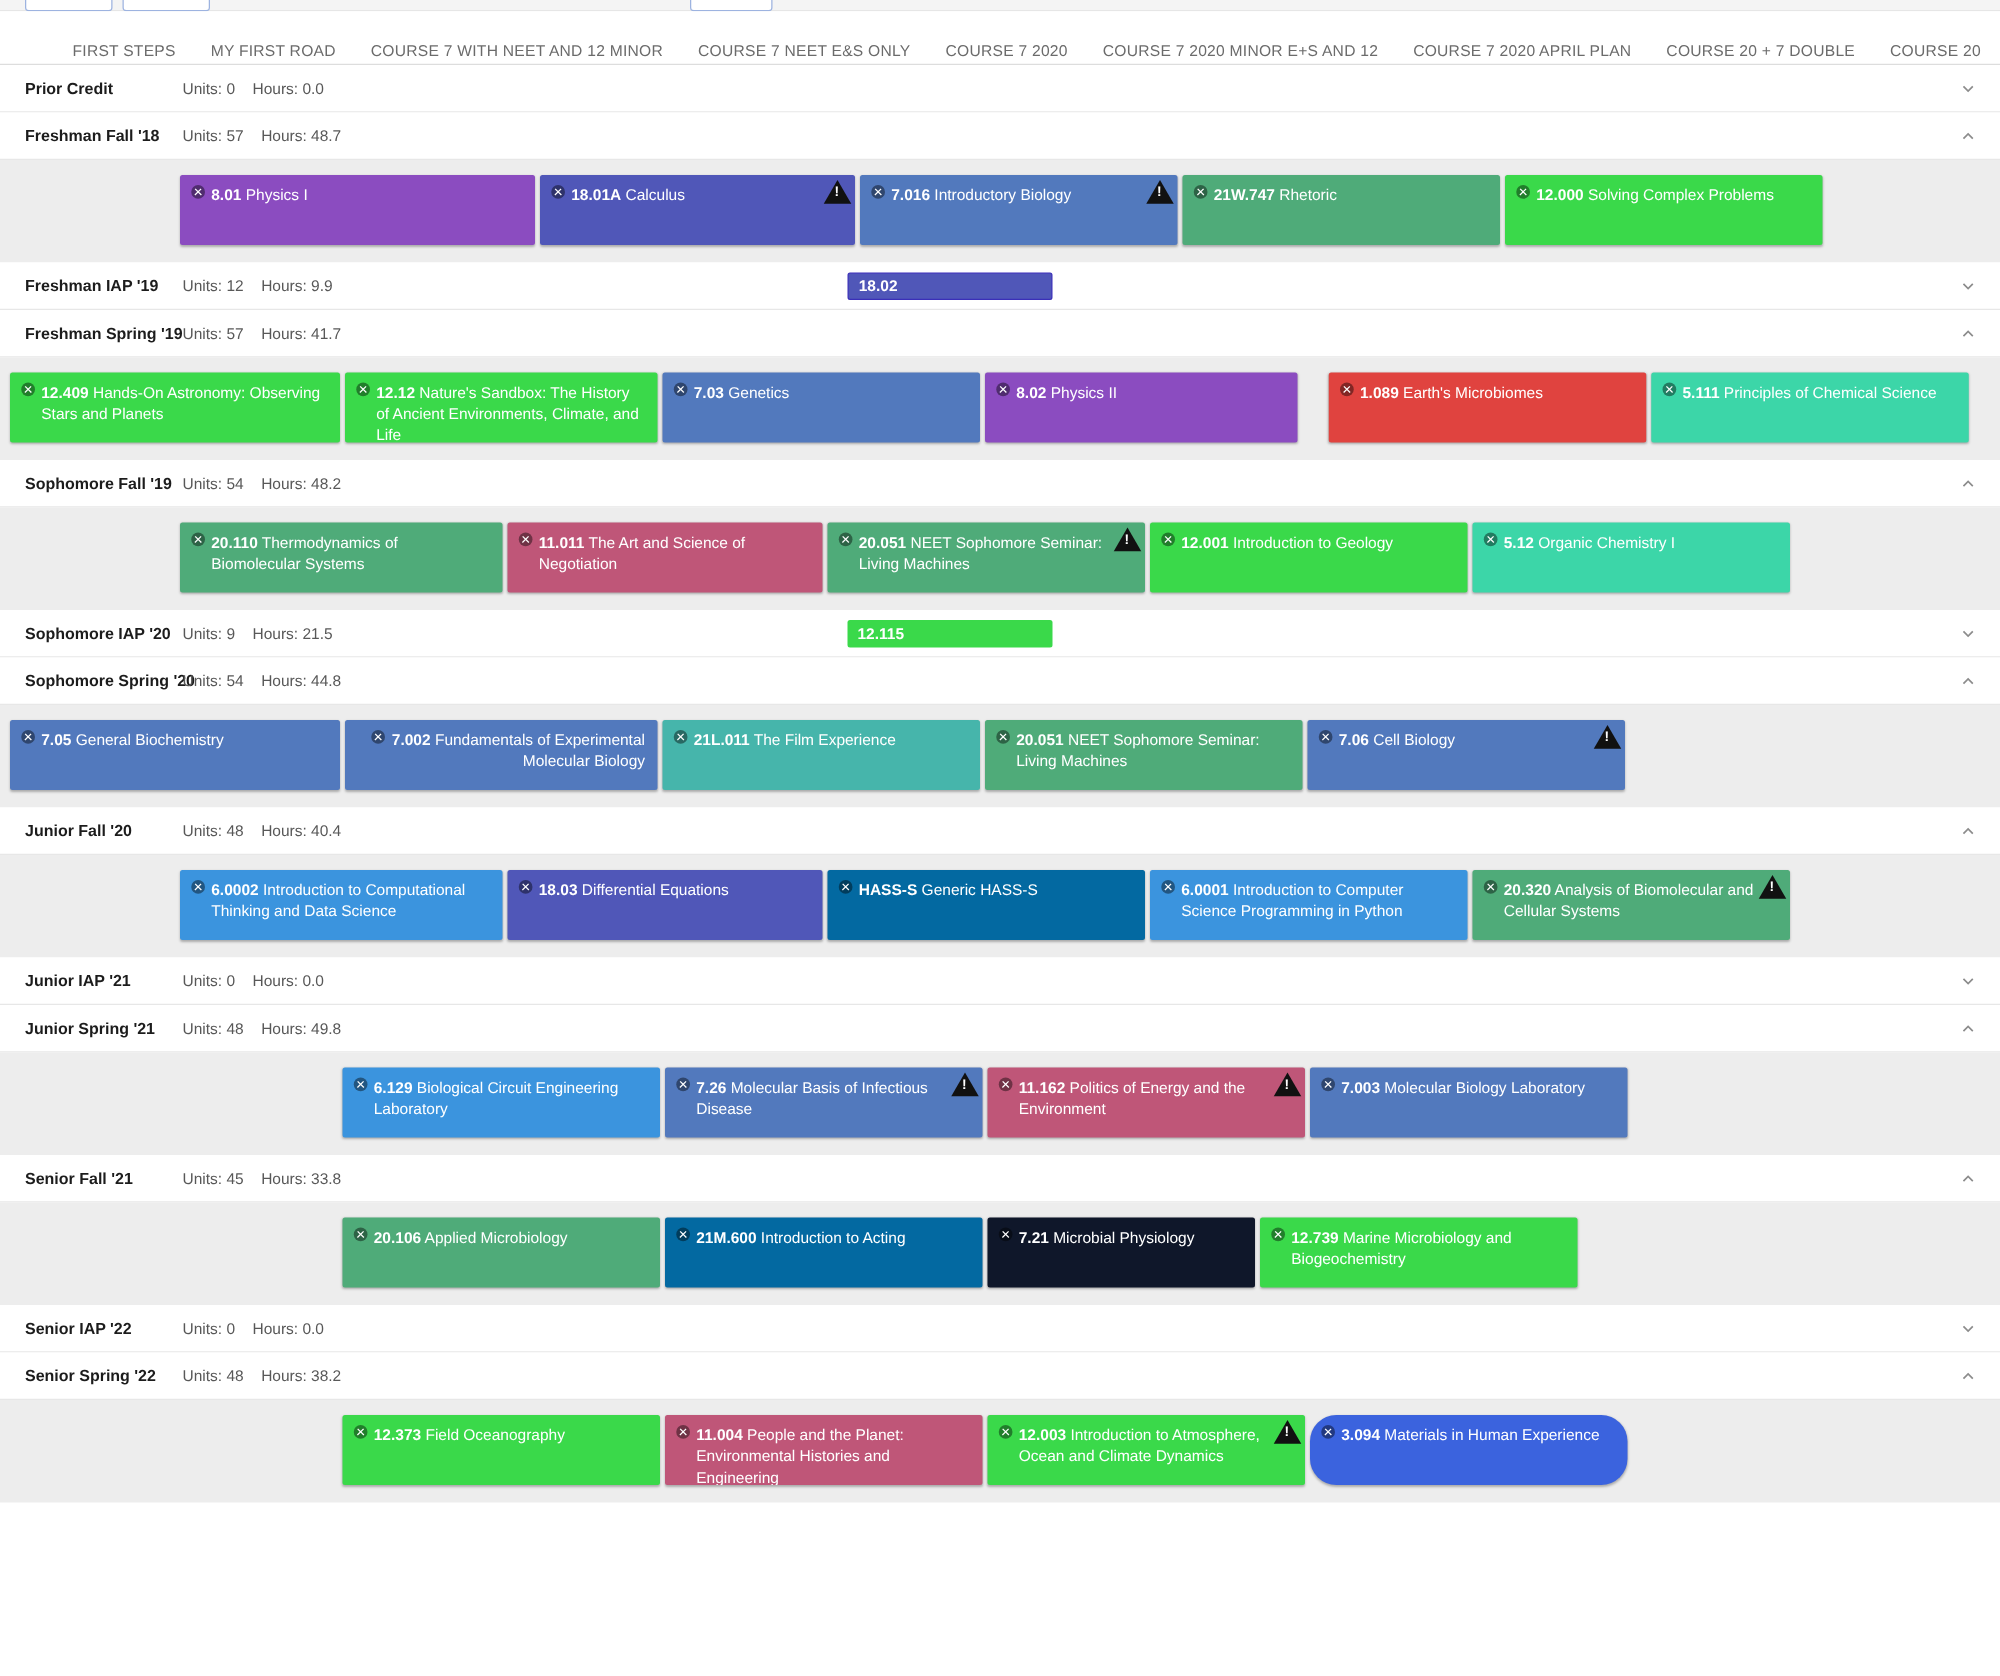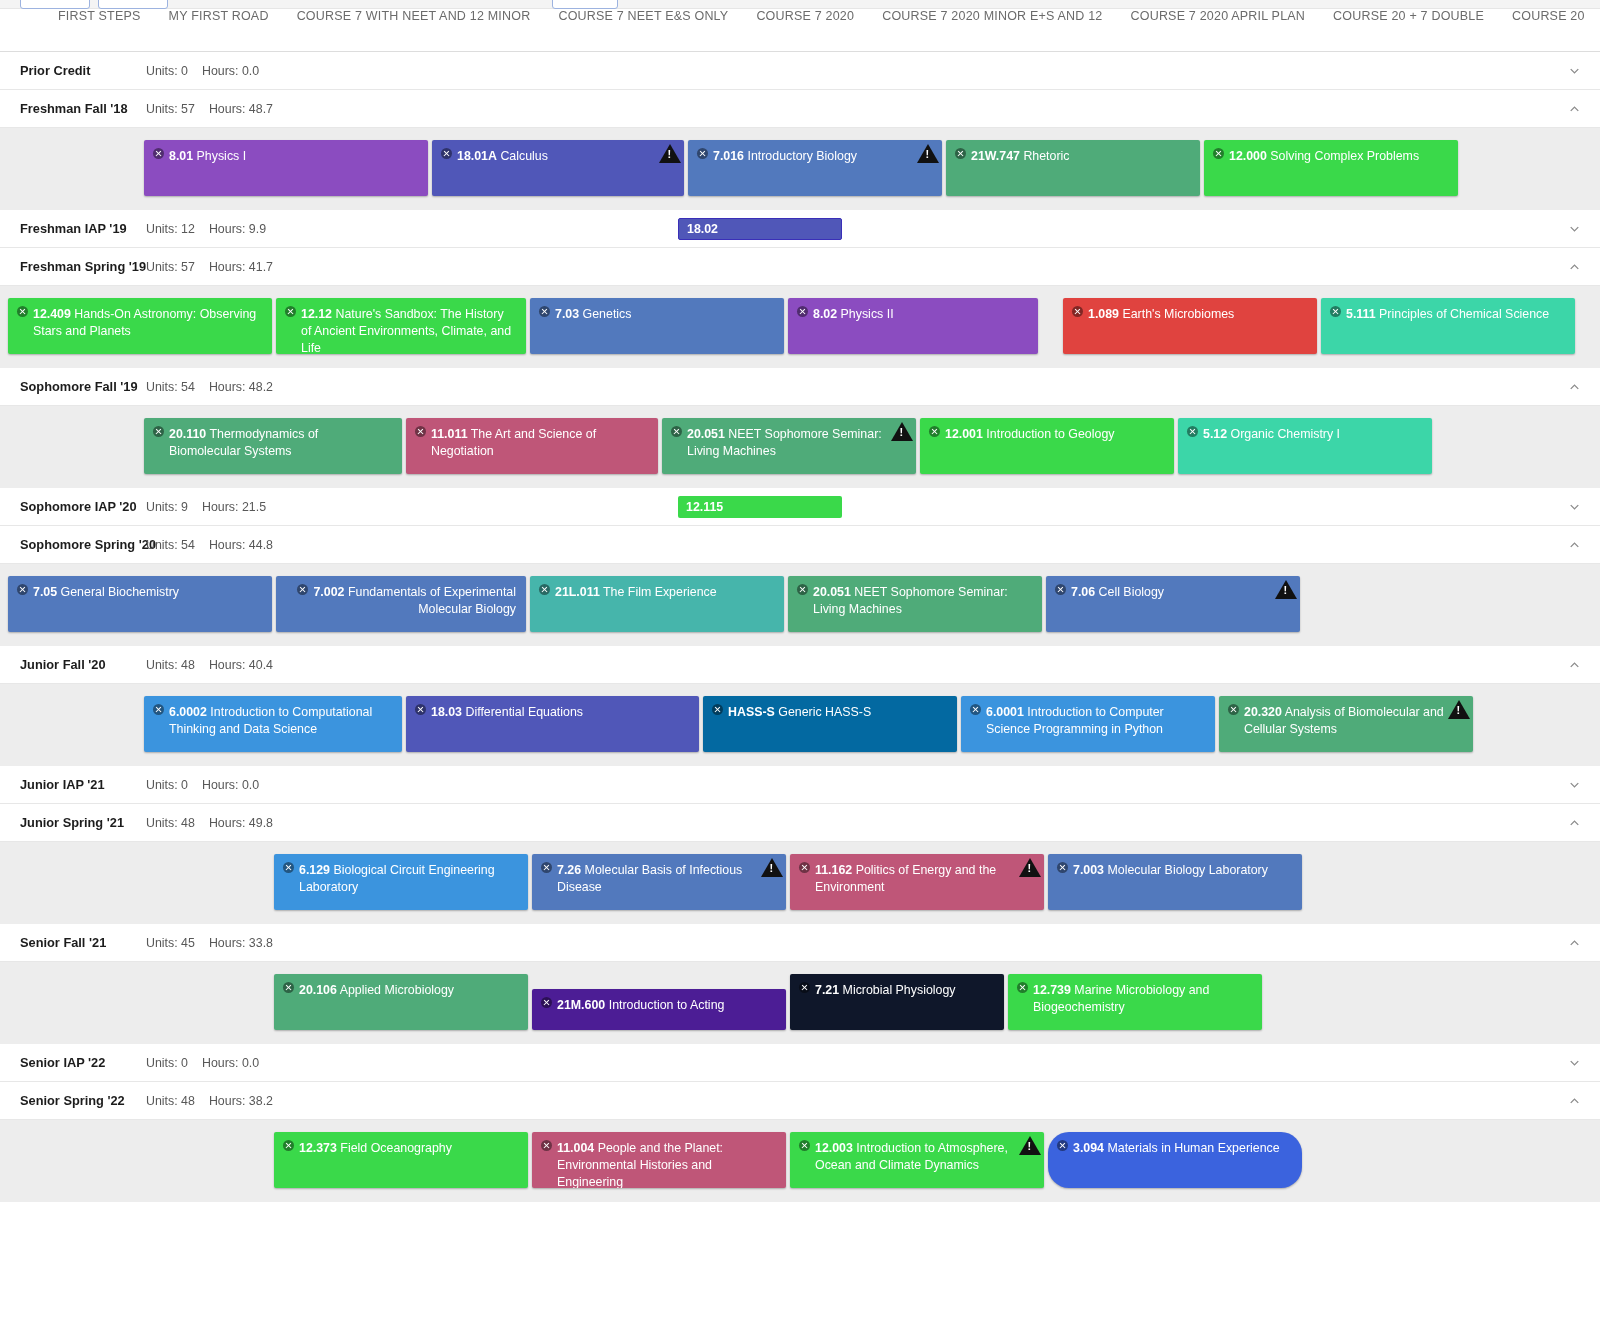--- a/index.html
+++ b/index.html
@@ -33,21 +33,21 @@
     height: 43px;
     background: #ffffff;
     border-bottom: 1px solid #dddddd;
     display: flex;
     align-items: stretch;
     padding-left: 44px;
     overflow: hidden;
   }
   .tab {
     display: flex;
-    align-items: flex-start;
+    align-items: flex-end;
     gap: 7px;
     padding: 0 14px;
     font-size: 12.5px;
     letter-spacing: .2px;
     color: #6b6b6b;
     white-space: nowrap;
     cursor: pointer;
     border-bottom: 3px solid transparent;
   }
 
@@ -381,21 +381,21 @@
       </div>
       <div class="chev"><svg viewBox="0 0 24 24" width="15" height="15">
           <path fill="none" stroke="#8c8c8c" stroke-width="2.2" d="M6 15l6-6 6 6"></path>
         </svg></div>
     </div>
     <div class="sem-body">
       <div class="cards-row" style="padding-left: 144px;">
         <div class="card" style="background: rgb(59, 148, 222); width: 258px;">
           <span class="card-txt"><span class="x-icon"></span><span class="card-num">6.0002</span> <span class="card-title">Introduction to Computational Thinking and Data Science</span></span>
         </div>
-        <div class="card" style="background: rgb(80, 87, 184); width: 293px;">
+        <div class="card" style="background: rgb(80, 87, 184); width: 252px;">
           <span class="card-txt"><span class="x-icon"></span><span class="card-num">18.03</span> <span class="card-title">Differential Equations</span></span>
         </div>
         <div class="card" style="background: #0369a1; width: 254px;">
           <span class="card-txt"><span class="x-icon"></span><span class="card-num">HASS-S</span> <span class="card-title">Generic HASS-S</span></span>
         </div>
         <div class="card" style="background: rgb(59, 148, 222); width: 254px;">
           <span class="card-txt"><span class="x-icon"></span><span class="card-num">6.0001</span> <span class="card-title">Introduction to Computer Science Programming in Python</span></span>
         </div>
         <div class="card" style="background: rgb(79, 171, 121); width: 254px;">
           <span class="card-txt"><span class="x-icon"></span><span class="card-num">20.320</span> <span class="card-title">Analysis of Biomolecular and Cellular Systems</span></span>
@@ -449,21 +449,21 @@
       </div>
       <div class="chev"><svg viewBox="0 0 24 24" width="15" height="15">
           <path fill="none" stroke="#8c8c8c" stroke-width="2.2" d="M6 15l6-6 6 6"></path>
         </svg></div>
     </div>
     <div class="sem-body">
       <div class="cards-row" style="padding-left: 274px;">
         <div class="card" style="background: rgb(79, 171, 121); width: 254px;">
           <span class="card-txt"><span class="x-icon"></span><span class="card-num">20.106</span> <span class="card-title">Applied Microbiology</span></span>
         </div>
-        <div class="card" style="background: #4c1d95; width: 254px; margin-top: 15px;">
+        <div class="card" style="background: #0369a1; width: 254px;">
           <span class="card-txt"><span class="x-icon"></span><span class="card-num">21M.600</span> <span class="card-title">Introduction to Acting</span></span>
         </div>
         <div class="card" style="background: #0f172a; width: 214px;">
           <span class="card-txt"><span class="x-icon"></span><span class="card-num">7.21</span> <span class="card-title">Microbial Physiology</span></span>
         </div>
         <div class="card" style="background: rgb(58, 217, 74); width: 254px;">
           <span class="card-txt"><span class="x-icon"></span><span class="card-num">12.739</span> <span class="card-title">Marine Microbiology and Biogeochemistry</span></span>
         </div>
       </div>
     </div>

